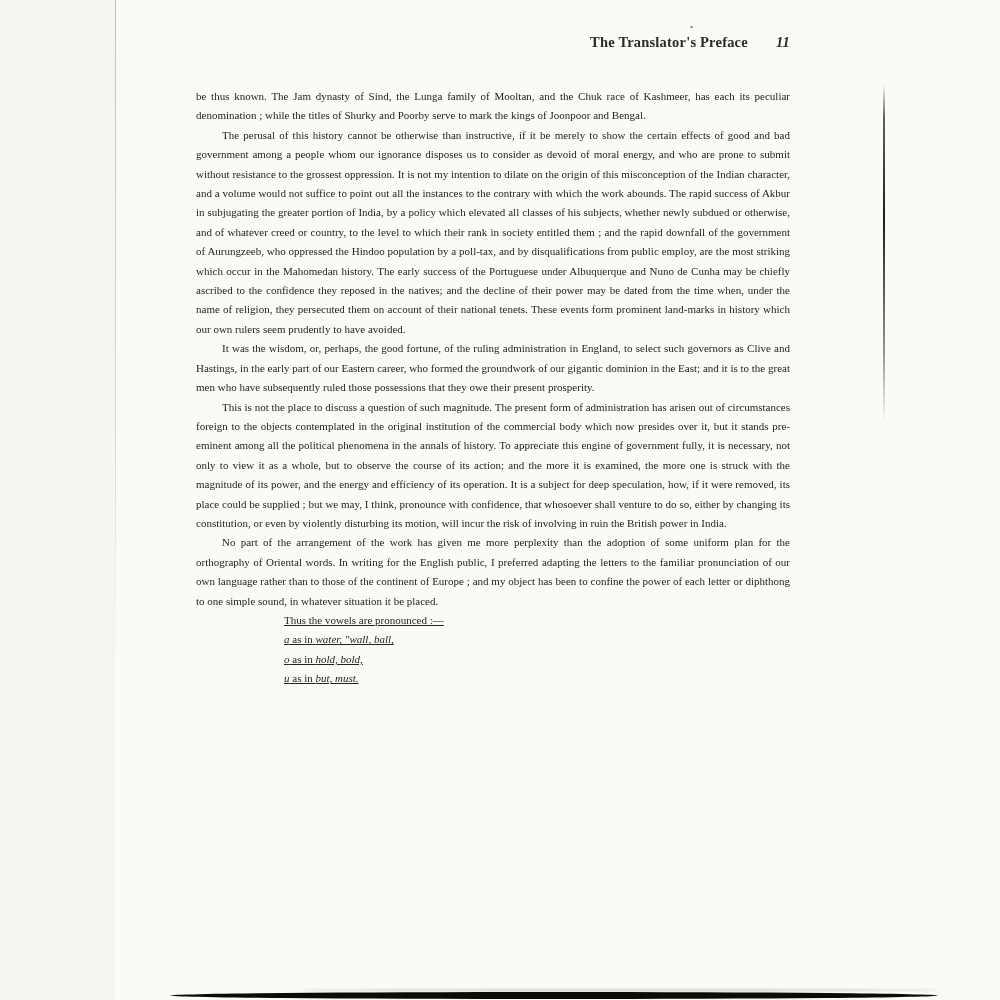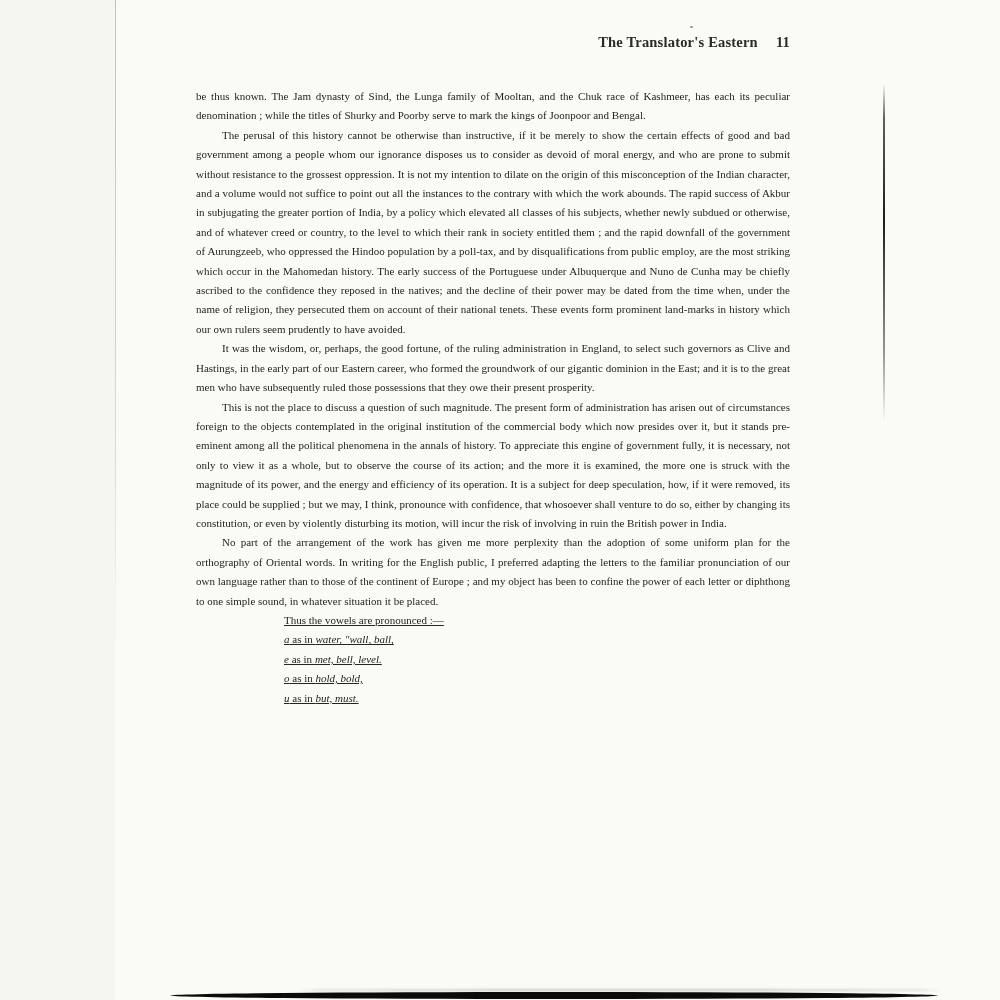--- a/index.html
+++ b/index.html
@@ -26,21 +26,21 @@
   }
   .speck {
     position: absolute; left: 690px; top: 26px; width: 3px; height: 2px;
     background: #8d8d86; border-radius: 50%;
   }
   .running-header {
     position: absolute; top: 34px; left: 196px; width: 594px;
     text-align: right; font-size: 14.5px; font-weight: bold;
     color: #2b2a25; letter-spacing: 0.2px;
   }
-  .running-header .hpage { margin-left: 18px; }
+  .running-header .hpage { font-style: italic; margin-left: 28px; }
   .content {
     position: absolute; top: 87px; left: 196px; width: 594px;
     font-size: 11px; line-height: 19.4px; color: #27241f;
     text-align: justify;
   }
   p.para { margin: 0; text-indent: 26px; }
   p.para.noindent { text-indent: 0; }
   .pron { margin-left: 88px; text-align: left; }
   .pline { white-space: nowrap; text-decoration: underline; }
   .it { font-style: italic; }
@@ -55,33 +55,32 @@
 </style>
 </head>
 <body>
 
 <div class="margin-strip"></div>
 <div class="edge-left"></div>
 <div class="edge-right"></div>
 <div class="speck"></div>
 
 <div class="running-header">
-  <span class="htitle">The Translator's Eastern</span><span class="hpage">11</span>
+  <span class="htitle">The Translator's Preface</span><span class="hpage">11</span>
 </div>
 
 <div class="content">
   <p class="para noindent">be thus known. The Jam dynasty of Sind, the Lunga family of Mooltan, and the Chuk race of Kashmeer, has each its peculiar denomination ; while the titles of Shurky and Poorby serve to mark the kings of Joonpoor and Bengal.</p>
   <p class="para">The perusal of this history cannot be otherwise than instructive, if it be merely to show the certain effects of good and bad government among a people whom our ignorance disposes us to consider as devoid of moral energy, and who are prone to submit without resistance to the grossest oppression. It is not my intention to dilate on the origin of this misconception of the Indian character, and a volume would not suffice to point out all the instances to the contrary with which the work abounds. The rapid success of Akbur in subjugating the greater portion of India, by a policy which elevated all classes of his subjects, whether newly subdued or otherwise, and of whatever creed or country, to the level to which their rank in society entitled them ; and the rapid downfall of the government of Aurungzeeb, who oppressed the Hindoo population by a poll-tax, and by disqualifications from public employ, are the most striking which occur in the Mahomedan history. The early success of the Portuguese under Albuquerque and Nuno de Cunha may be chiefly ascribed to the confidence they reposed in the natives; and the decline of their power may be dated from the time when, under the name of religion, they persecuted them on account of their national tenets. These events form prominent land-marks in history which our own rulers seem prudently to have avoided.</p>
   <p class="para">It was the wisdom, or, perhaps, the good fortune, of the ruling administration in England, to select such governors as Clive and Hastings, in the early part of our Eastern career, who formed the groundwork of our gigantic dominion in the East; and it is to the great men who have subsequently ruled those possessions that they owe their present prosperity.</p>
   <p class="para">This is not the place to discuss a question of such magnitude. The present form of administration has arisen out of circumstances foreign to the objects contemplated in the original institution of the commercial body which now presides over it, but it stands pre-eminent among all the political phenomena in the annals of history. To appreciate this engine of government fully, it is necessary, not only to view it as a whole, but to observe the course of its action; and the more it is examined, the more one is struck with the magnitude of its power, and the energy and efficiency of its operation. It is a subject for deep speculation, how, if it were removed, its place could be supplied ; but we may, I think, pronounce with confidence, that whosoever shall venture to do so, either by changing its constitution, or even by violently disturbing its motion, will incur the risk of involving in ruin the British power in India.</p>
   <p class="para">No part of the arrangement of the work has given me more perplexity than the adoption of some uniform plan for the orthography of Oriental words. In writing for the English public, I preferred adapting the letters to the familiar pronunciation of our own language rather than to those of the continent of Europe ; and my object has been to confine the power of each letter or diphthong to one simple sound, in whatever situation it be placed.</p>
 
   <div class="pron">
     <div class="pline">Thus the vowels are pronounced :—</div>
     <div class="pline"><span class="it">a</span><span> as in </span><span class="it">water, "wall, ball,</span></div>
-    <div class="pline"><span class="it">e</span><span> as in </span><span class="it">met, bell, level.</span></div>
     <div class="pline"><span class="it">o</span><span> as in </span><span class="it">hold, bold,</span></div>
     <div class="pline"><span class="it">u</span><span> as in </span><span class="it">but, must.</span></div>
   </div>
 </div>
 
 <div class="band-smudge"></div>
 <div class="bottom-band"></div>
 
 </body></html>

